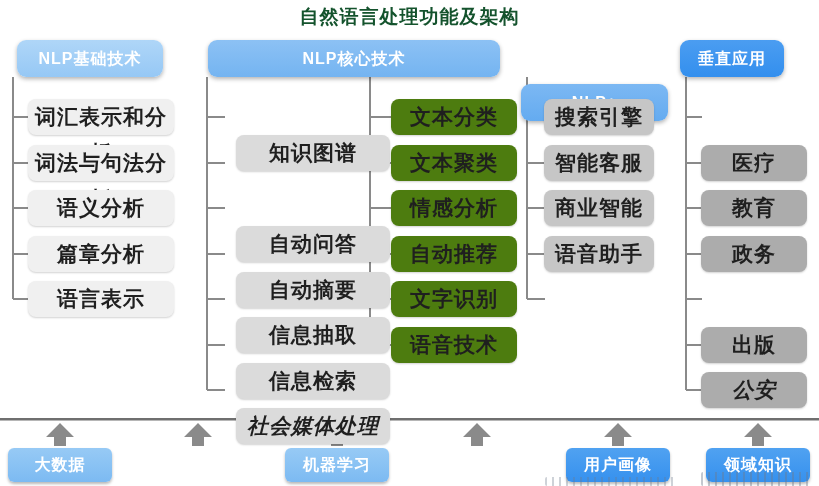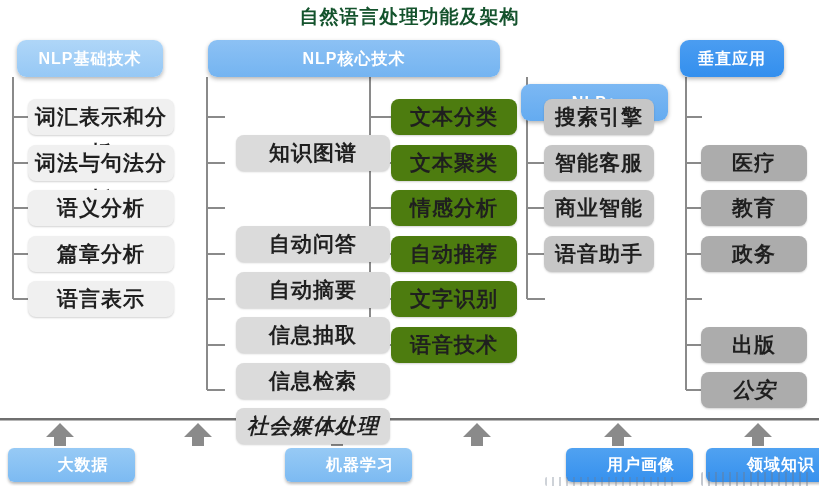--- a/index.html
+++ b/index.html
@@ -29,21 +29,21 @@
   .c2a{left:236px;width:154px;background:#dbdbdb;margin-top:36px;}
   .c2b{left:391px;width:126px;background:#4d7c0f;}
   .c3{left:544px;width:110px;background:#c6c6c6;}
   .c4{left:701px;width:106px;background:#acacac;}
   .r1{top:99px;}.r2{top:145px;}.r3{top:190px;}.r4{top:236px;}
   .r5{top:281px;}.r6{top:327px;}.r7{top:372px;font-style:italic;}
   .connector-layer{position:absolute;left:0;top:0;}
   .fbox{
     position:absolute;top:448px;width:104px;height:34px;line-height:34px;
     text-align:center;color:#ffffff;font-size:16px;font-weight:600;
-    border-radius:6px;box-shadow:0 2px 3px rgba(0,0,0,0.28);letter-spacing:1px;padding-left:23px;
+    border-radius:6px;box-shadow:0 2px 3px rgba(0,0,0,0.28);letter-spacing:1px;
   }
   .flight{background:linear-gradient(180deg,#97CAF5,#7CBAF2);}
   .fdark{background:linear-gradient(180deg,#50A2F1,#3691EE);}
   .watermark{
     position:absolute;border-radius:2px;opacity:.45;filter:blur(.6px);
     background:repeating-linear-gradient(90deg,rgba(110,122,140,.75) 0 2px,rgba(110,122,140,0) 2px 7px);
   }
   .wm1{left:545px;top:477px;width:131px;height:9px;}
   .wm2{left:701px;top:472px;width:111px;height:14px;opacity:.55;}
 </style>

